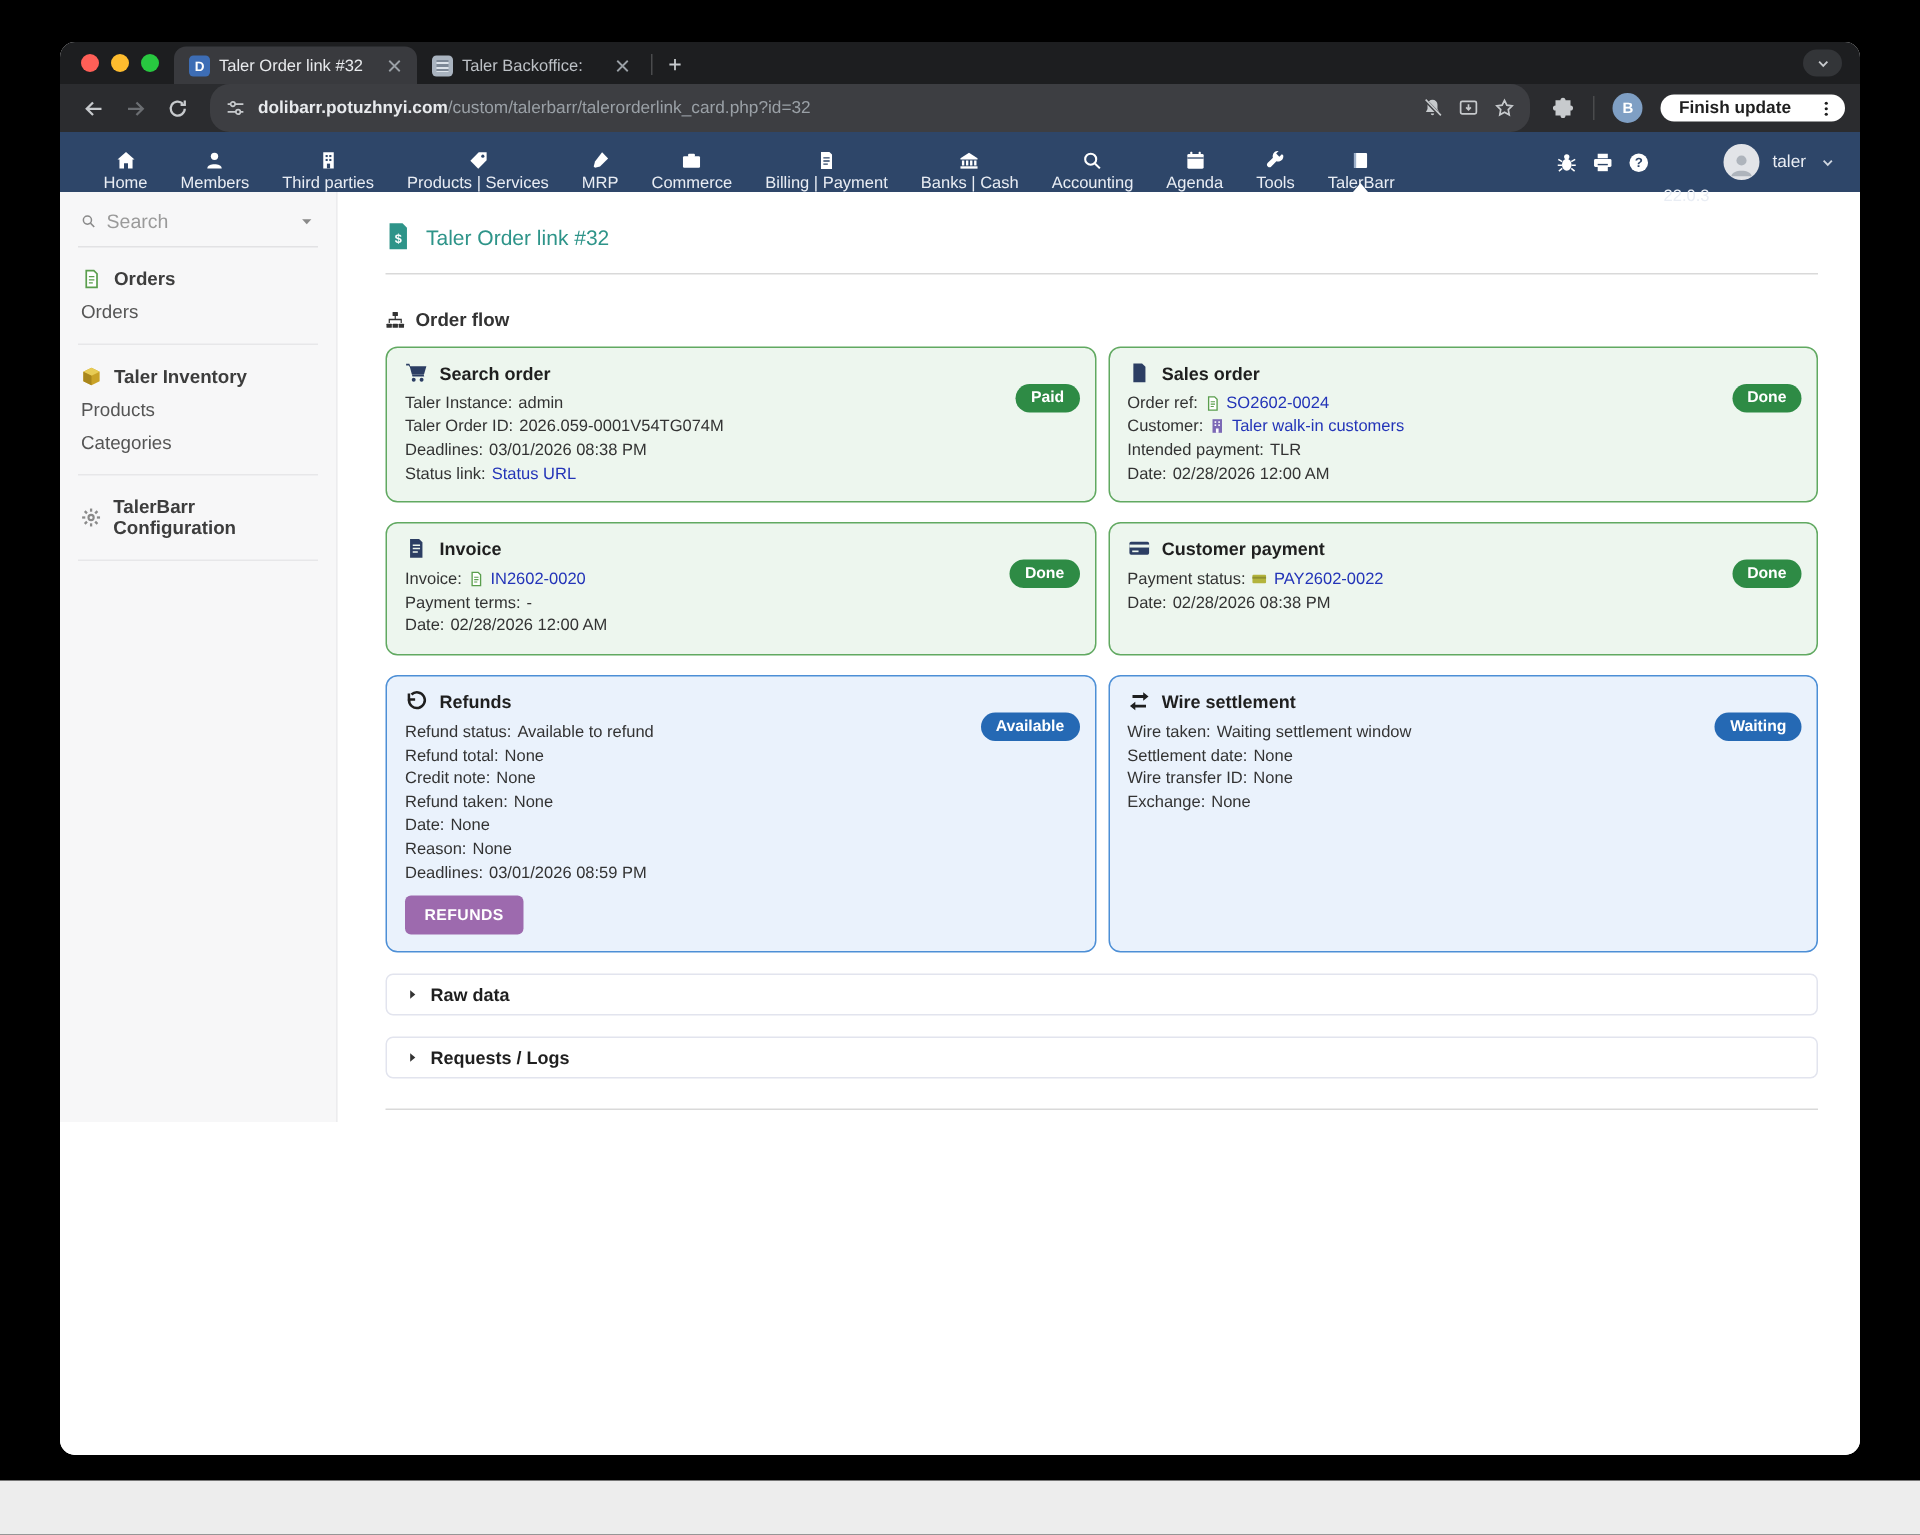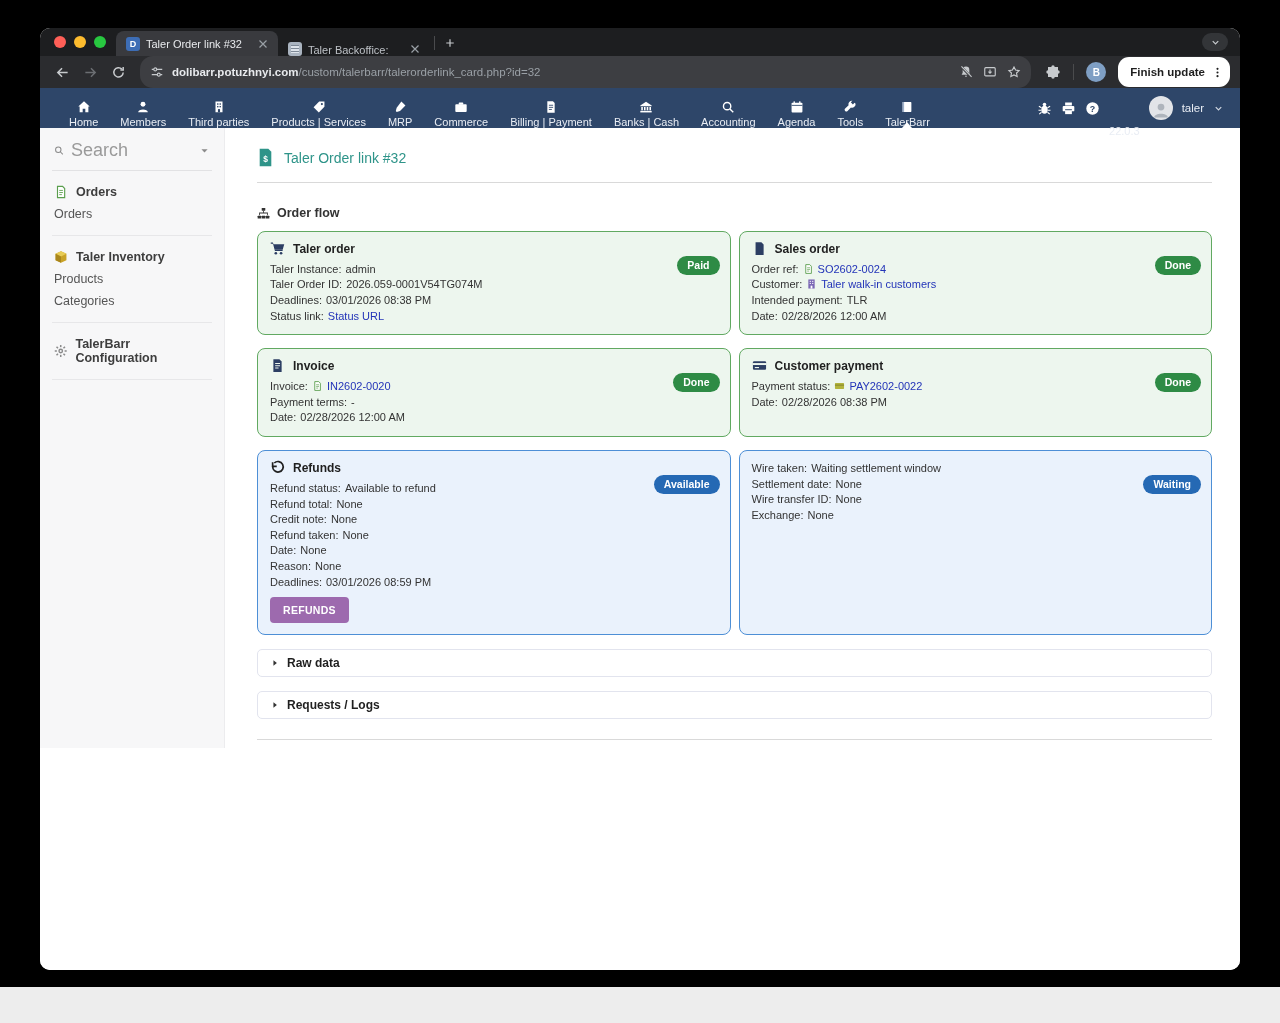--- a/index.html
+++ b/index.html
@@ -15,21 +15,21 @@
             box-shadow:0 18px 35px rgba(0,0,0,.55); }
 
   
   .tabstrip { height:28px; background:#1d1e20; display:flex; align-items:flex-end; position:relative; }
   .traffic { display:flex; gap:8px; align-items:center; padding:0 10px 8px 14px; }
   .traffic span { width:12px; height:12px; border-radius:50%; display:block; }
   .t-red{background:#ff5f57;} .t-yellow{background:#febc2e;} .t-green{background:#28c840;}
   .tab { height:25px; display:flex; align-items:center; gap:6px; padding:0 8px 0 10px;
          font-size:11px; min-width:0; }
   .tab.active { background:#393a3e; color:#e8eaed; border-radius:8px 8px 0 0; width:162px; }
-  .tab.inactive { color:#bdc1c6; width:152px;align-items:flex-end; }
+  .tab.inactive { color:#bdc1c6; width:152px; }
   .tab .title { flex:1; white-space:nowrap; overflow:hidden; text-overflow:ellipsis; }
   .tab .close { width:14px; height:14px; color:#9aa0a6; flex:none; }
   .favicon-d { width:14px; height:14px; border-radius:3px; background:#3d6db5; color:#fff;
                font-size:9px; font-weight:bold; display:flex; align-items:center; justify-content:center; flex:none; }
   .favicon-t { width:14px; height:14px; border-radius:3px; background:#aab4c0; flex:none;
                display:flex; align-items:center; justify-content:center; }
   .favicon-t i { display:block; width:8px; height:8px; background:
                repeating-linear-gradient(#7d8896 0 1.5px, #dde3ea 1.5px 3px); }
   .tab-divider { width:1px; height:14px; background:#4a4b4d; margin:0 4px 6px; }
   .newtab { width:22px; height:22px; margin-bottom:2px; color:#c7cacd; display:flex;
@@ -50,22 +50,22 @@
   .omnibox .site-icon { width:14px; height:14px; color:#c7cacd; margin-right:8px; flex:none; }
   .url { font-size:11.5px; white-space:nowrap; overflow:hidden; flex:1; }
   .url .domain { color:#e8eaed; font-weight:bold; }
   .url .path { color:#9aa0a6; }
   .omni-right { display:flex; gap:10px; margin-left:8px; flex:none; color:#c7cacd; }
   .omni-right span { width:14px; height:14px; display:block; }
   .ext-icon { color:#c7cacd; width:16px; height:16px; margin:0 4px; }
   .tb-divider { width:1px; height:16px; background:#4a4b4d; margin:0 4px; }
   .profile-b { width:20px; height:20px; border-radius:50%; background:#7f9fc4; color:#fff;
                font-size:10px; font-weight:bold; display:flex; align-items:center; justify-content:center; margin:0 4px; }
-  .update-pill { background:#fff; color:#1f1f1f; border-radius:11px; height:30px; display:flex;
-                 align-items:center; gap:6px; padding:0 6px 0 12px; font-size:11.5px; font-weight:bold; margin-left:4px; }
+  .update-pill { background:#fff; color:#1f1f1f; border-radius:11px; height:18px; display:flex;
+                 align-items:center; gap:17px; padding:0 6px 0 12px; font-size:11.5px; font-weight:bold; margin-left:4px; }
   .update-pill .kebab { width:13px; height:13px; color:#1f1f1f; }
 
   
   .dolinav { height:40px; background:#2e4669; display:flex; align-items:stretch; padding:0 8px 0 18px; }
   .nav-items { display:flex; align-items:flex-end; }
   .nav-item { position:relative; display:flex; flex-direction:column; align-items:center;
               justify-content:center; gap:2px; padding:0 11px; color:#e9edf4; font-size:11px; cursor:pointer; }
   .nav-item .nicon { width:14px; height:14px; color:#fff; }
   .nav-caret { position:absolute; bottom:0; left:50%; transform:translateX(-50%);
                width:0; height:0; border-left:5px solid transparent; border-right:5px solid transparent;
@@ -79,21 +79,21 @@
   .username { font-size:11.5px; }
   .user-chevron { width:11px; height:11px; color:#cfd6e0; }
 
   
   .page-body { display:flex; height:870px; background:#fff; }
   .sidebar { width:185px; flex:none; }
   .sidebar-panel { background:#f7f7f8; border-right:1px solid #ececee; height:620px; }
   .search-row { display:flex; align-items:center; gap:7px; margin:0 12px; padding:12px 2px 9px;
                 border-bottom:1px solid #e2e2e4; }
   .search-row .sicon { width:13px; height:13px; }
-  .search-row input { border:none; outline:none; background:transparent; font-size:18px;
+  .search-row input { border:none; outline:none; background:transparent; font-size:13px;
                       color:#444; width:100%; font-family:inherit; }
   .search-row input::placeholder { color:#9a9a9a; }
   .search-row .caret { width:11px; height:11px; color:#8a8a8a; flex:none; }
   .side-section { padding:10px 0 10px; margin:0 12px; border-bottom:1px solid #e7e7e9; }
   .side-title { display:flex; align-items:center; gap:8px; font-size:12.5px; font-weight:bold;
                 color:#3d3d3d; padding:4px 2px; cursor:pointer; }
   .side-title .sticon { width:14px; height:14px; }
   .side-link { font-size:12.5px; color:#555; padding:4px 2px; cursor:pointer; }
 
   .main { flex:1; padding:20px 28px 0 32px; overflow:hidden; }
@@ -516,21 +516,21 @@
           <article class="card green">
             <div class="card-head">
               <span class="cicon">
                 <svg viewBox="0 0 16 16" fill="currentColor" width="100%" height="100%">
                   <path d="M.8 1.6h2.3l.6 1.8h11.5l-1.7 5.9H4.9L3.5 4 2.7 2.8H.8Z"></path>
                   <path d="M4.9 9.3h8.3l.5 1.4H5.3Z"></path>
                   <circle cx="6.2" cy="13" r="1.4"></circle>
                   <circle cx="11.8" cy="13" r="1.4"></circle>
                 </svg>
               </span>
-              <span class="card-title">Taler order</span>
+              <span class="card-title">Search order</span>
             </div>
             <span class="badge green">Paid</span>
             <div class="line">
               <span>Taler Instance:</span>
               <span class="">admin</span>
             </div>
             <div class="line">
               <span>Taler Order ID:</span>
               <span class="">2026.059-0001V54TG074M</span>
             </div>
@@ -675,20 +675,29 @@
               <span>Date:</span>
               <span class="">None</span>
             </div><div class="line">
               <span>Reason:</span>
               <span class="">None</span>
             </div><div class="line">
               <span>Deadlines:</span>
               <span class="">03/01/2026 08:59 PM</span>
             </div><button class="card-btn">REFUNDS</button></article>
           <article class="card blue">
+            <div class="card-head">
+              <span class="cicon">
+                <svg viewBox="0 0 16 16" fill="#1f1f1f" width="100%" height="100%">
+                  <path d="M10.8 1.6 14.6 4.6 10.8 7.6V5.6H3.2V3.6h7.6Z"></path>
+                  <path d="M5.2 8.4 1.4 11.4 5.2 14.4V12.4h7.6v-2H5.2Z"></path>
+                </svg>
+              </span>
+              <span class="card-title">Wire settlement</span>
+            </div>
             <span class="badge blue">Waiting</span>
             <div class="line">
               <span>Wire taken:</span>
               <span class="">Waiting settlement window</span>
             </div>
             <div class="line">
               <span>Settlement date:</span>
               <span class="">None</span>
             </div>
             <div class="line">

